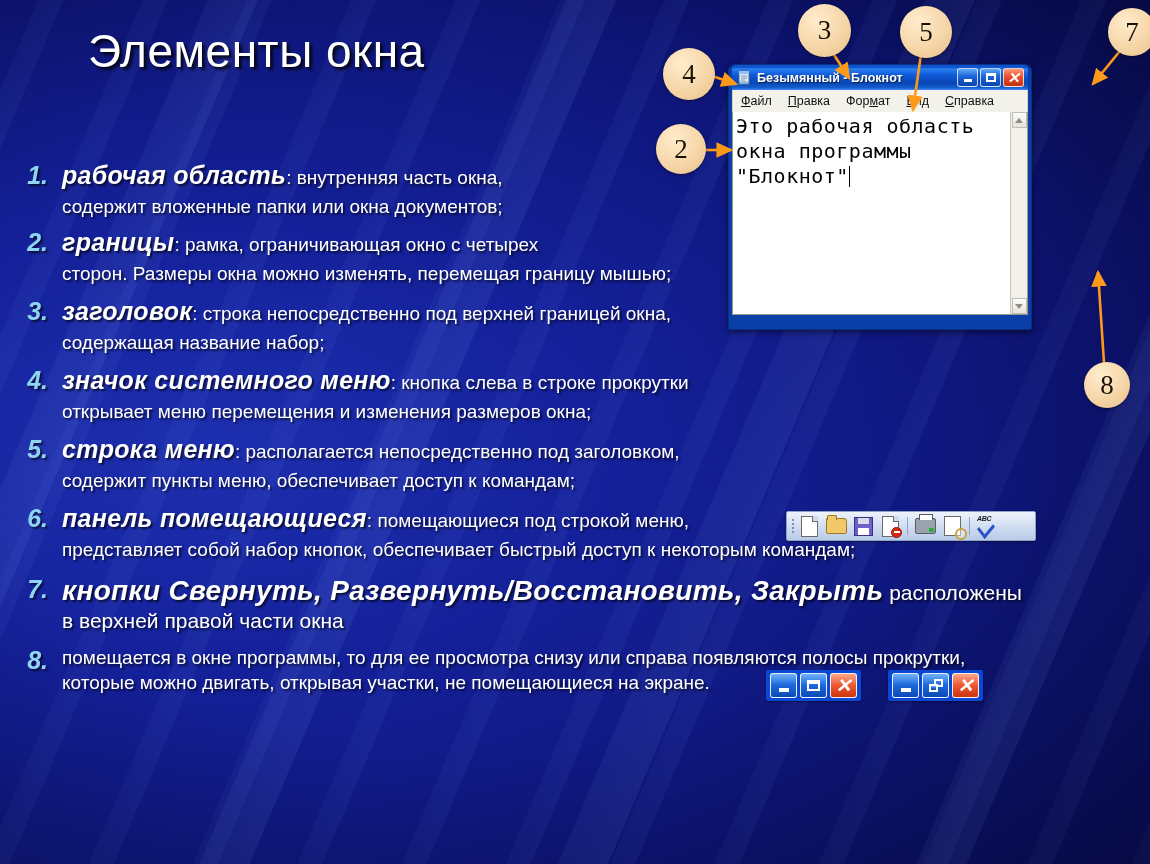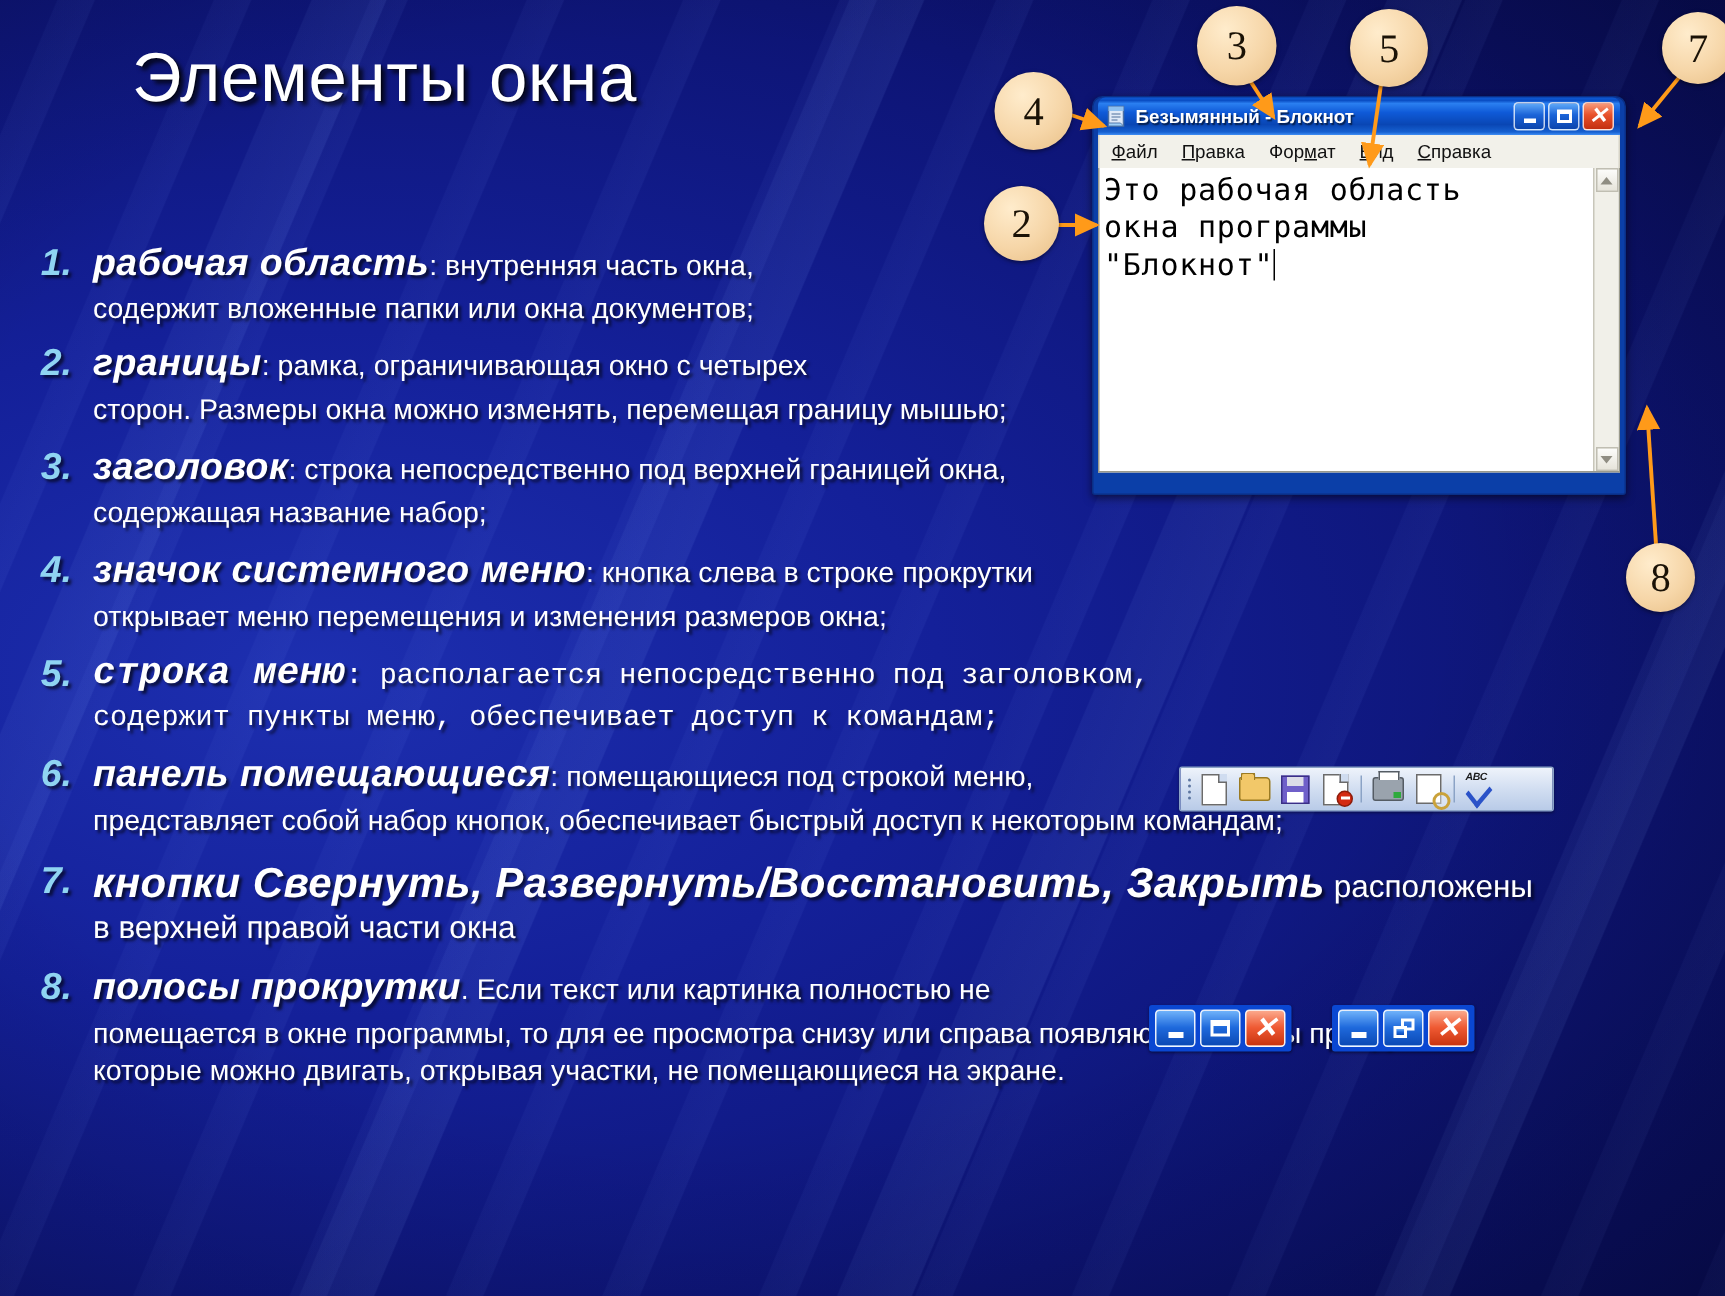--- a/index.html
+++ b/index.html
@@ -76,21 +76,21 @@
     background:radial-gradient(circle at 36% 30%, #ffeccc 0%, #f6d6a8 55%, #e8bf86 100%);
     color:#1a1206;font-family:"Liberation Serif","DejaVu Serif",serif;
     display:flex;align-items:center;justify-content:center;
     font-size:27px;box-shadow:0 1px 3px rgba(0,0,0,.5);
   }
   .conn{position:absolute;z-index:19;}
   .conn svg{display:block;overflow:visible;}
 
   
   .np{
-    position:absolute;left:728px;top:64px;width:356px;height:266px;z-index:14;
+    position:absolute;left:728px;top:64px;width:304px;height:266px;z-index:14;
     background:#0b3fa8;
     border:1px solid #0a2f86;
     border-radius:7px 7px 2px 2px;
     box-shadow:0 2px 6px rgba(0,0,0,.55);
     padding:0 3px 3px 3px;
     box-sizing:border-box;
   }
   .np-title{
     height:25px;border-radius:5px 5px 0 0;
     background:linear-gradient(to bottom,#0c59d6 0%,#0a4ec4 8%,#2a7ff0 16%,#0f5ad8 40%,#0946b4 72%,#1660d0 92%,#3f8ef5 100%);
@@ -310,21 +310,21 @@
   <div class="li" style="margin-top:10px;">
     <div class="num">4.</div>
     <div class="body" style="width:960px;">
       <span class="lead"><span class="term">значок системного меню</span><span class="rest">: кнопка слева в строке прокрутки</span></span>
       <span class="cont">открывает меню перемещения и изменения размеров окна;</span>
     </div>
   </div>
 
   <div class="li" style="margin-top:10px;">
     <div class="num">5.</div>
-    <div class="body" style="width:760px;font-family:Liberation Mono, monospace;">
+    <div class="body" style="width:760px;">
       <span class="lead"><span class="term">строка меню</span><span class="rest">: располагается непосредственно под заголовком,</span></span>
       <span class="cont">содержит пункты меню, обеспечивает доступ к командам;</span>
     </div>
   </div>
 
   <div class="li" style="margin-top:10px;">
     <div class="num">6.</div>
     <div class="body" style="width:960px;">
       <span class="lead"><span class="term">панель помещающиеся</span><span class="rest">:  помещающиеся под строкой меню,</span></span>
       <span class="cont">представляет собой набор кнопок, обеспечивает быстрый доступ к некоторым командам;</span>
@@ -334,21 +334,20 @@
   <div class="li big7" style="margin-top:12px;">
     <div class="num">7.</div>
     <div class="body" style="width:855px;">
       <span class="term">кнопки Свернуть, Развернуть/Восстановить, Закрыть</span><span class="rest"> расположены в верхней правой части окна</span>
     </div>
   </div>
 
   <div class="li" style="margin-top:12px;">
     <div class="num">8.</div>
     <div class="body" style="width:960px;">
-      <span class="lead"><span class="term">полосы прокрутки</span><span class="rest">.  Если текст или картинка полностью не</span></span>
       <span class="cont">помещается в окне программы, то для ее просмотра снизу или справа появляются полосы прокрутки, которые можно двигать, открывая участки, не помещающиеся на экране.</span>
     </div>
   </div>
 </div>
 
 <div class="toolbar-img">
   <span class="tb-grip">
       <i></i>
       <i></i>
       <i></i>

